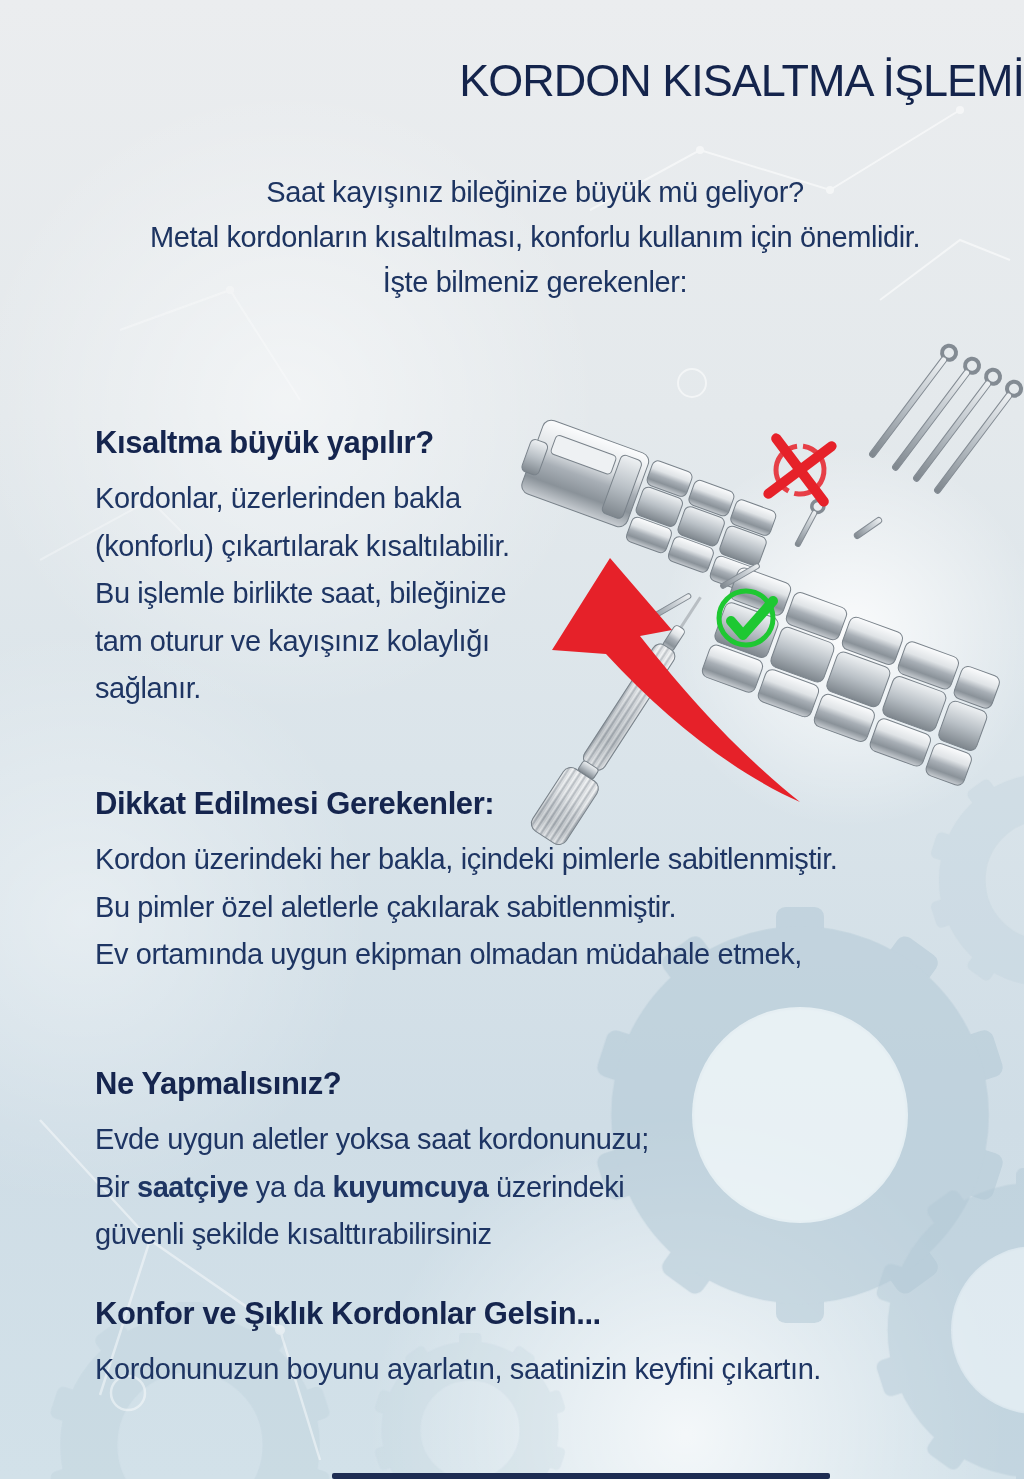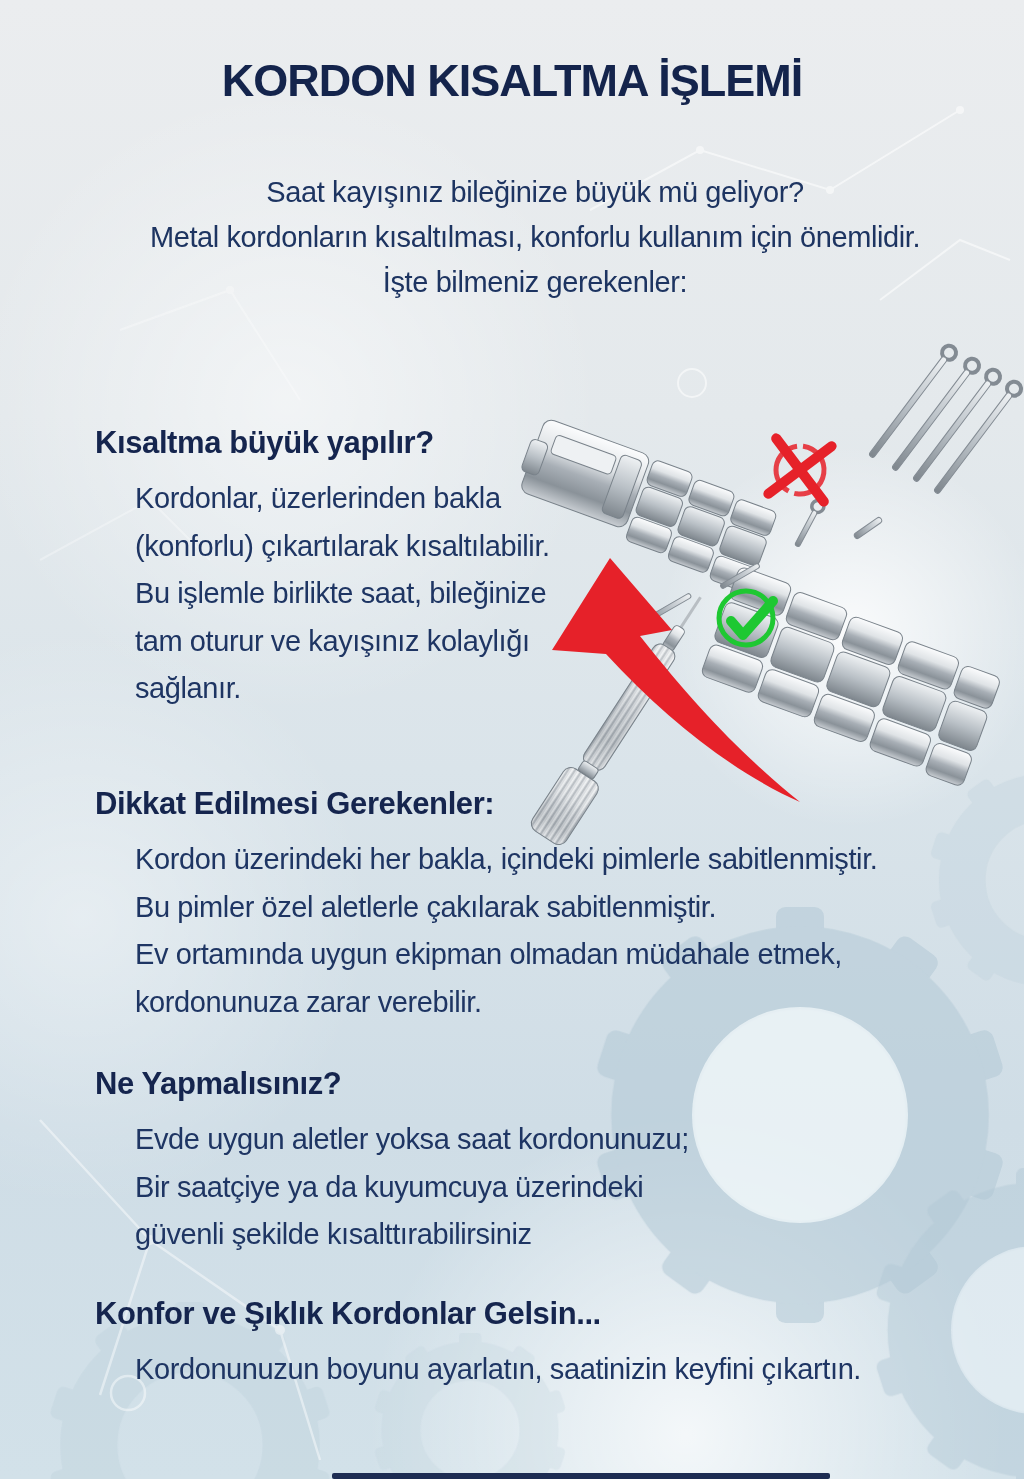--- a/index.html
+++ b/index.html
@@ -13,35 +13,35 @@
     background:
       radial-gradient(circle at 83% 43%, rgba(255,255,255,.85), rgba(255,255,255,0) 16%),
       radial-gradient(circle at 28% 27%, rgba(255,255,255,.5), rgba(255,255,255,0) 24%),
       radial-gradient(circle at 67% 97%, rgba(255,255,255,.75), rgba(255,255,255,0) 20%),
       radial-gradient(circle at 8% 62%, rgba(255,255,255,.4), rgba(255,255,255,0) 22%),
       linear-gradient(180deg,#ebedef 0%,#e4e9ec 28%,#dae4ea 52%,#cfdde6 76%,#d2e1e9 100%);
   }
   .bg-svg,.fg-svg{position:absolute;left:0;top:0;pointer-events:none;}
   .title{
     position:absolute;left:0;top:55px;width:100%;
-    text-align:center;font-size:45px;font-weight:bold;
+    text-align:right;font-size:45px;font-weight:normal;
     letter-spacing:-1px;color:#14244c;
   }
   .intro{
     position:absolute;left:0;top:170px;width:100%;
     text-align:center;font-size:29px;line-height:45px;
     letter-spacing:-0.4px;color:#1d3461;padding-left:23px;
   }
   .sec{position:absolute;left:95px;}
   .sec h2{
     margin:0 0 14px 0;font-size:31px;font-weight:bold;
     letter-spacing:-0.4px;color:#15254e;
   }
-  .sec .line{font-size:29px;line-height:47.5px;letter-spacing:-0.4px;white-space:nowrap;margin-left:40px;}
-  .sec .line b{font-weight:normal;}
+  .sec .line{font-size:29px;line-height:47.5px;letter-spacing:-0.4px;white-space:nowrap;}
+  .sec .line b{font-weight:bold;}
   .s1{top:425px;}
   .s2{top:786px;}
   .s3{top:1066px;}
   .s4{top:1296px;}
   .bottom-bar{
     position:absolute;left:332px;top:1473px;width:498px;height:6px;
     background:#1d2c52;border-radius:2px;
   }
 </style>
 </head>
@@ -229,21 +229,20 @@
     <div class="line">Bu işlemle birlikte saat, bileğinize</div>
     <div class="line">tam oturur ve kayışınız kolaylığı</div>
     <div class="line">sağlanır.</div>
   </div>
 
   <div class="sec s2">
     <h2>Dikkat Edilmesi Gerekenler:</h2>
     <div class="line">Kordon üzerindeki her bakla, içindeki pimlerle sabitlenmiştir.</div>
     <div class="line">Bu pimler özel aletlerle çakılarak sabitlenmiştir.</div>
     <div class="line">Ev ortamında uygun ekipman olmadan müdahale etmek,</div>
-    <div class="line">kordonunuza zarar verebilir.</div>
   </div>
 
   <div class="sec s3">
     <h2>Ne Yapmalısınız?</h2>
     <div class="line">Evde uygun aletler yoksa saat kordonunuzu;</div>
     <div class="line">
       <span>Bir </span><b>saatçiye</b><span> ya da </span><b>kuyumcuya</b><span> üzerindeki</span>
     </div>
     <div class="line">güvenli şekilde kısalttırabilirsiniz</div>
   </div>

